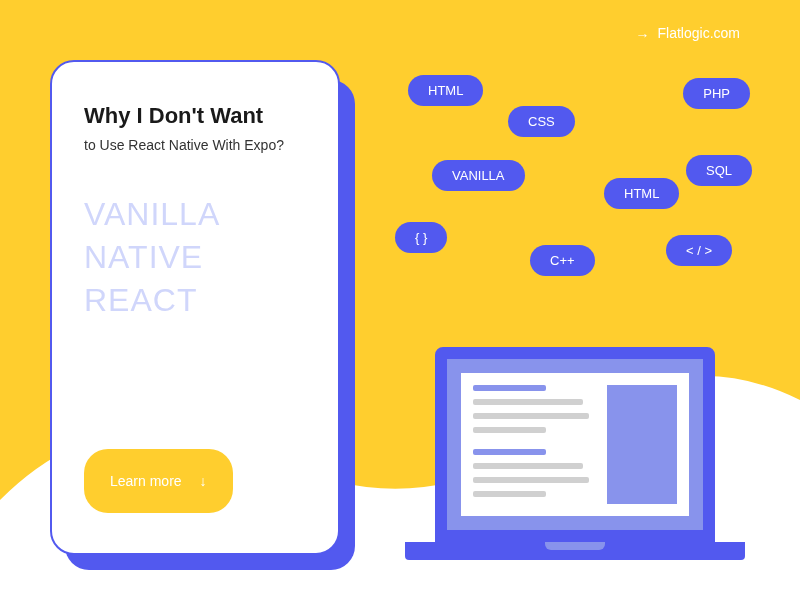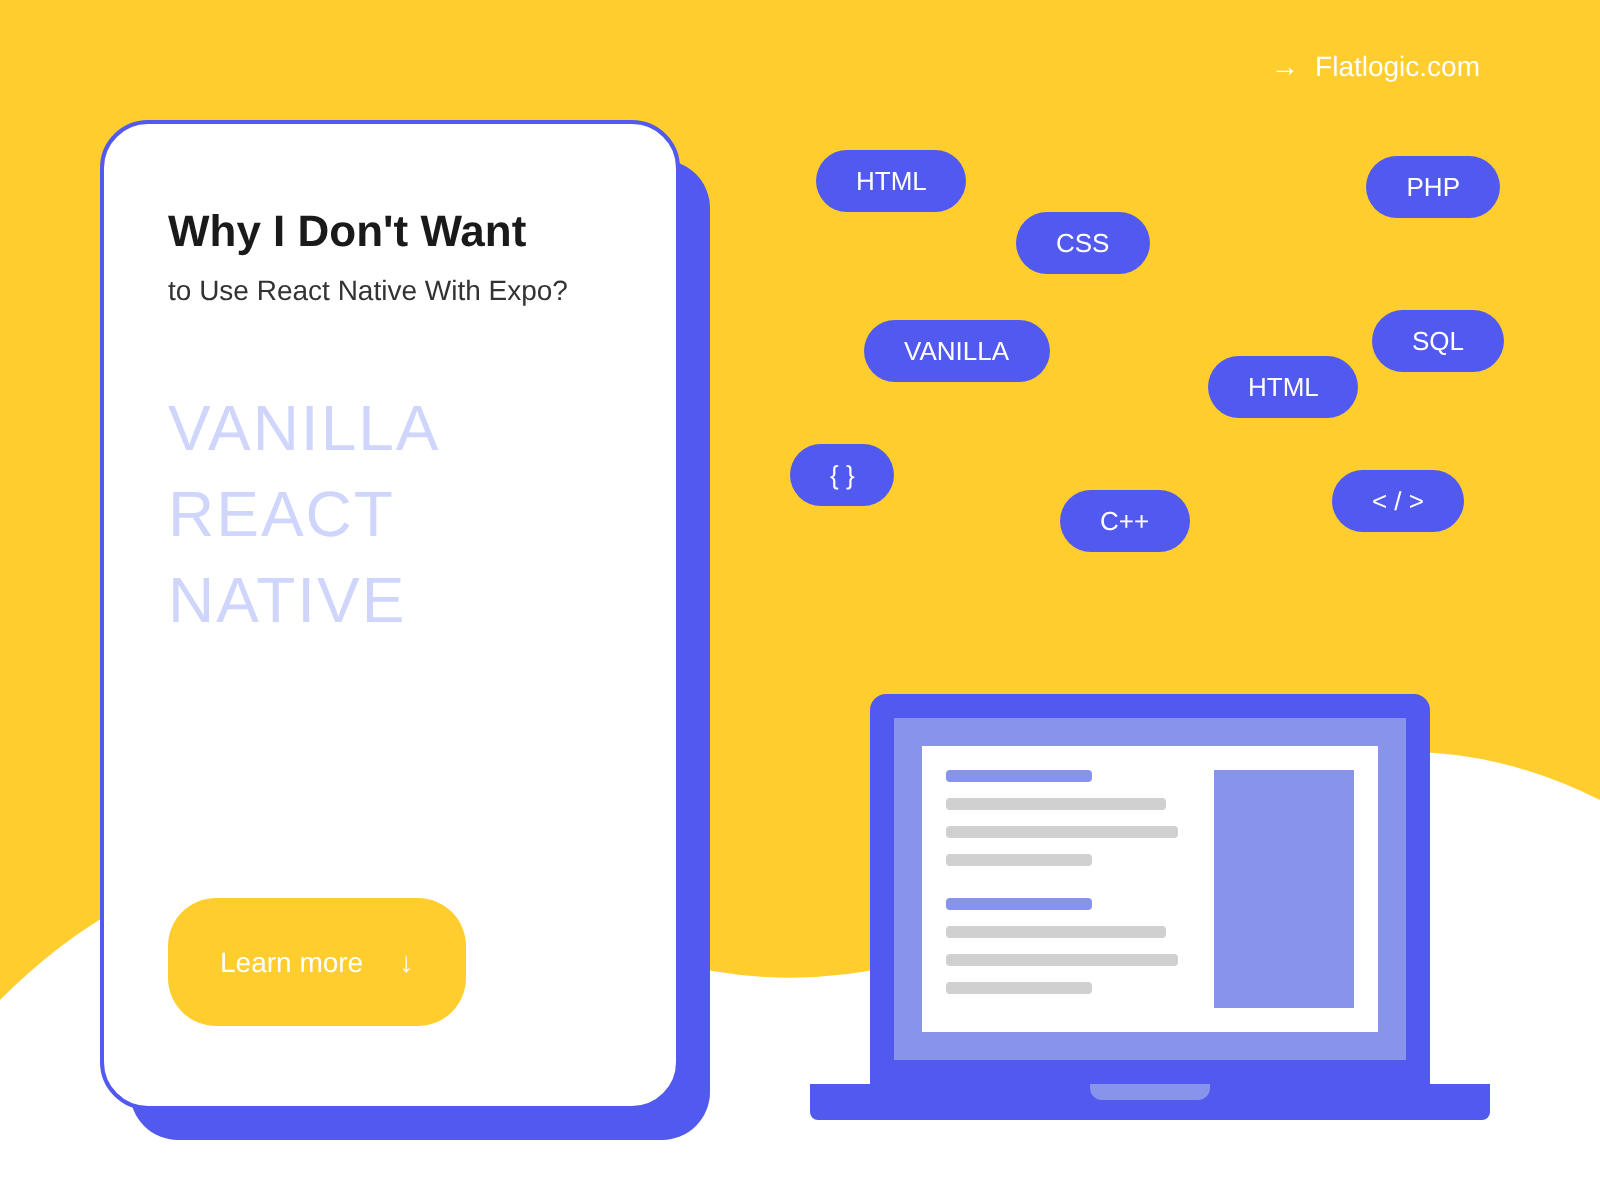--- a/index.html
+++ b/index.html
@@ -166,22 +166,22 @@
   <span>Flatlogic.com</span>
 </div>
 
 <div class="card-shadow"></div>
 
 <div class="card">
   <div class="card-title">Why I Don't Want</div>
   <div class="card-subtitle">to Use React Native With Expo?</div>
   <div class="vanilla-text">
     <div>VANILLA</div>
+    <div>NATIVE</div>
     <div>REACT</div>
-    <div>NATIVE</div>
   </div>
   <button class="learn-more">
     <span>Learn more</span>
     <span>↓</span>
   </button>
 </div>
 
 <div class="pill" style="top:75px; left:408px;">HTML</div>
 <div class="pill" style="top:106px; left:508px;">CSS</div>
 <div class="pill" style="top:78px; right:50px;text-align:right;">PHP</div>

